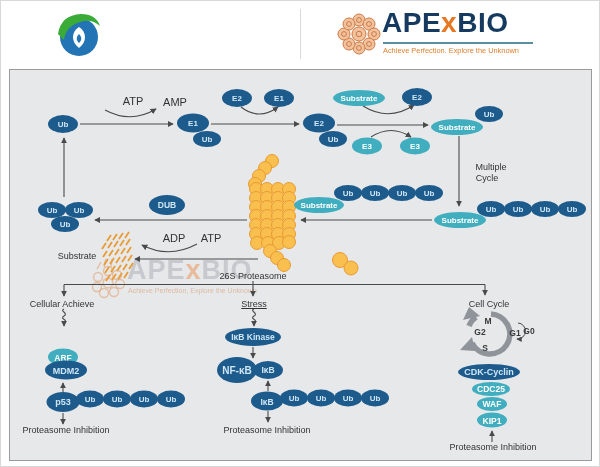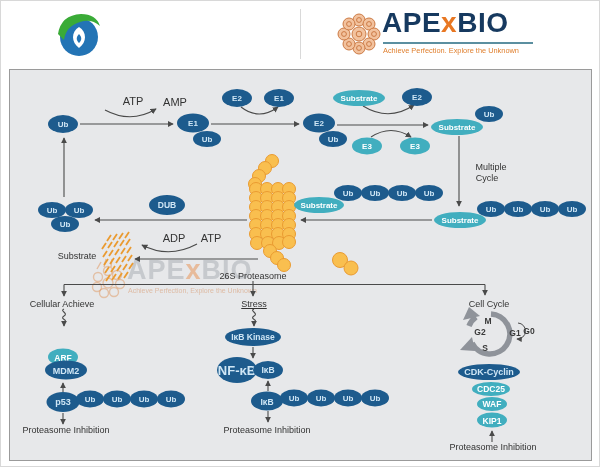--- a/index.html
+++ b/index.html
@@ -237,21 +237,21 @@
 
   <div class="node teal" style="left:62px;top:336px;width:30px;height:17px;font-size:8.5px;margin-top:20px;">ARF</div>
   <div class="node" style="left:65px;top:369px;width:42px;height:19px;font-size:9px;">MDM2</div>
   <div class="node" style="left:62px;top:401px;width:33px;height:20px;font-size:9px;">p53</div>
   <div class="node" style="left:89px;top:398px;width:28px;height:17px;">Ub</div>
   <div class="node" style="left:116px;top:398px;width:28px;height:17px;">Ub</div>
   <div class="node" style="left:143px;top:398px;width:28px;height:17px;">Ub</div>
   <div class="node" style="left:170px;top:398px;width:28px;height:17px;">Ub</div>
 
   <div class="node" style="left:252px;top:336px;width:56px;height:18px;font-size:8.5px;">IκB Kinase</div>
-  <div class="node" style="left:236px;top:369px;width:40px;height:26px;font-size:13px;">NF-κB</div>
+  <div class="node" style="left:236px;top:369px;width:40px;height:26px;font-size:10px;">NF-κB</div>
   <div class="node" style="left:267px;top:369px;width:30px;height:18px;font-size:8.5px;">IκB</div>
   <div class="node" style="left:266px;top:400px;width:32px;height:19px;font-size:8.5px;">IκB</div>
   <div class="node" style="left:293px;top:397px;width:28px;height:17px;">Ub</div>
   <div class="node" style="left:320px;top:397px;width:28px;height:17px;">Ub</div>
   <div class="node" style="left:347px;top:397px;width:28px;height:17px;">Ub</div>
   <div class="node" style="left:374px;top:397px;width:28px;height:17px;">Ub</div>
 
   <div class="node" style="left:488px;top:371px;width:62px;height:16px;font-size:9px;">CDK-Cyclin</div>
   <div class="node teal" style="left:490px;top:388px;width:38px;height:14px;font-size:8.5px;">CDC25</div>
   <div class="node teal" style="left:491px;top:403px;width:30px;height:14px;font-size:8.5px;">WAF</div>

